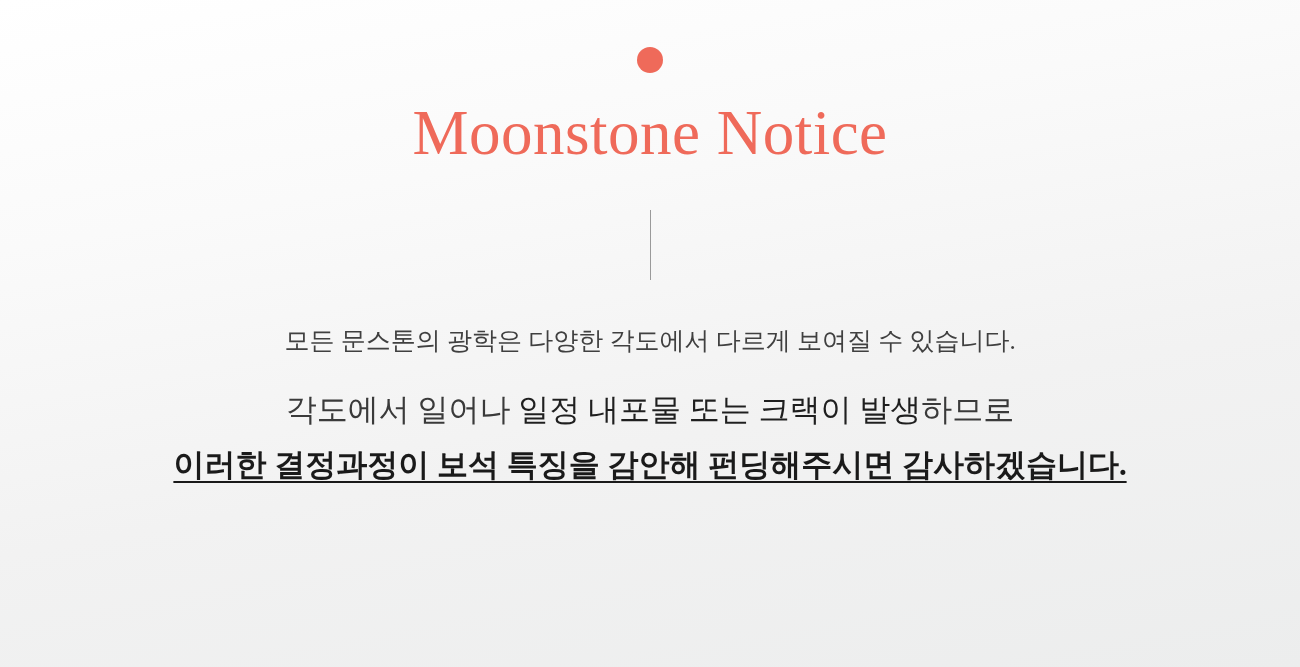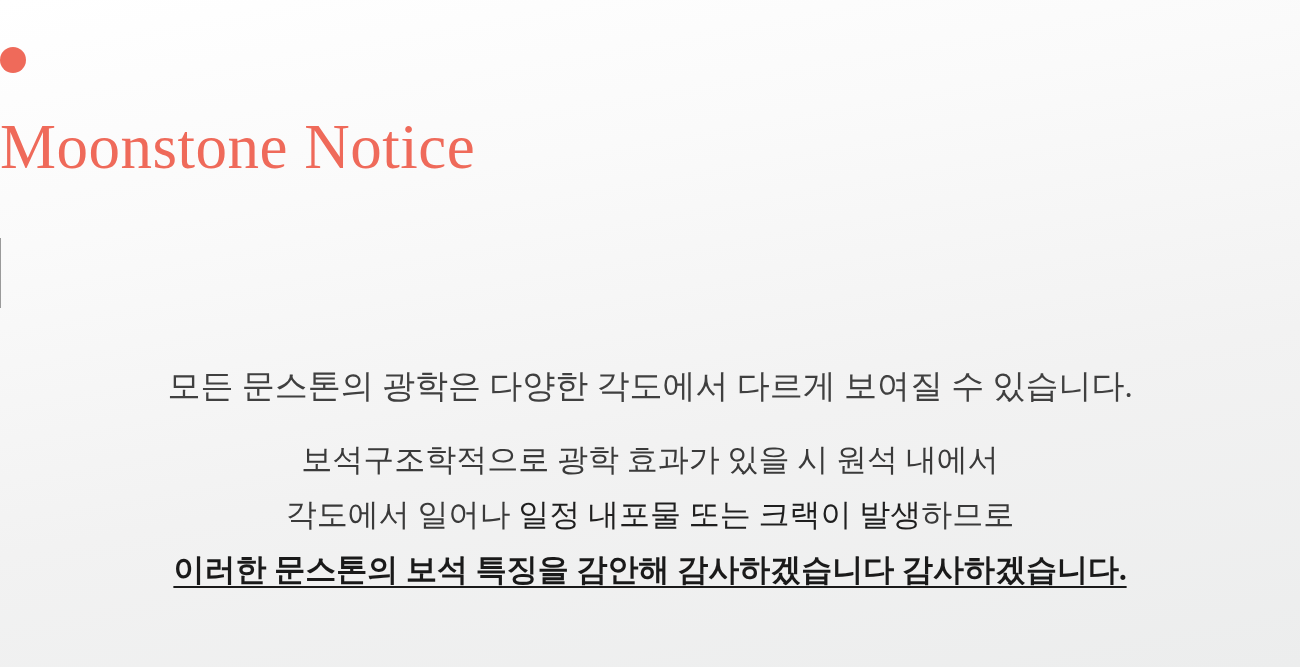--- a/index.html
+++ b/index.html
@@ -15,22 +15,21 @@
   }
 
   .notice-card {
     position: relative;
     width: 1300px;
     height: 667px;
     box-sizing: border-box;
     background: linear-gradient(170deg, #ffffff 0%, #fafafa 28%, #f2f2f2 62%, #eceded 100%);
     display: flex;
     flex-direction: column;
-    align-items: flex-start;
-    gap: 14px;
+    align-items: center;
   }
 
   .dot {
     width: 26px;
     height: 26px;
     border-radius: 50%;
     background: #ef6a5a;
     margin-top: 47px;
   }
 
@@ -61,21 +60,21 @@
   }
 
   .line {
     font-size: 31px;
     line-height: 1.0;
     color: #3a3a3a;
     white-space: nowrap;
   }
 
   .line-lead {
-    font-size: 33px;
+    font-size: 25px;
     margin-bottom: 41px;
     color: #404040;
   }
 
   .line-2 {
     margin-bottom: 24px;
   }
 
   .line-3 {
     margin-bottom: 24px;
@@ -102,22 +101,21 @@
   <div class="dot"></div>
 
   <div class="title">Moonstone Notice</div>
 
   <div class="divider"></div>
 
   <div class="body-text">
 
     <div class="line line-lead">모든 문스톤의 광학은 다양한 각도에서 다르게 보여질 수 있습니다.</div>
 
-    <div class="line line-2">보석구조학적으로 광학 효과가 있을 시 원석 내에서</div>
 
     <div class="line line-3">
       <span>각도에서 일어나 </span><span class="strong">일정 내포물 또는 크랙이 발생</span><span>하므로</span>
     </div>
 
-    <div class="line line-4">이러한 문스톤의 보석 특징을 감안해 감사하겠습니다 감사하겠습니다.</div>
+    <div class="line line-4">이러한 결정과정이 보석 특징을 감안해 펀딩해주시면 감사하겠습니다.</div>
 
   </div>
 </div>
 
 </body></html>

